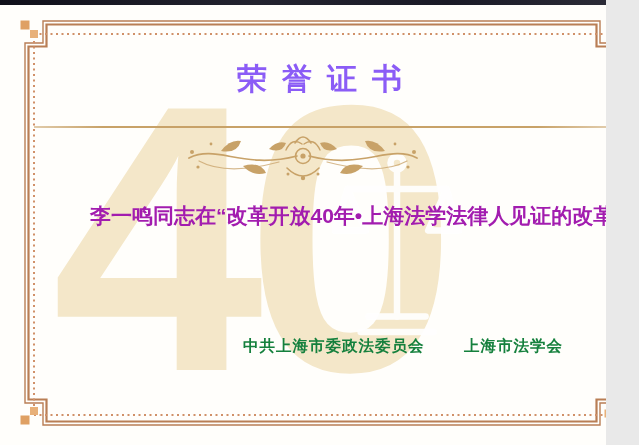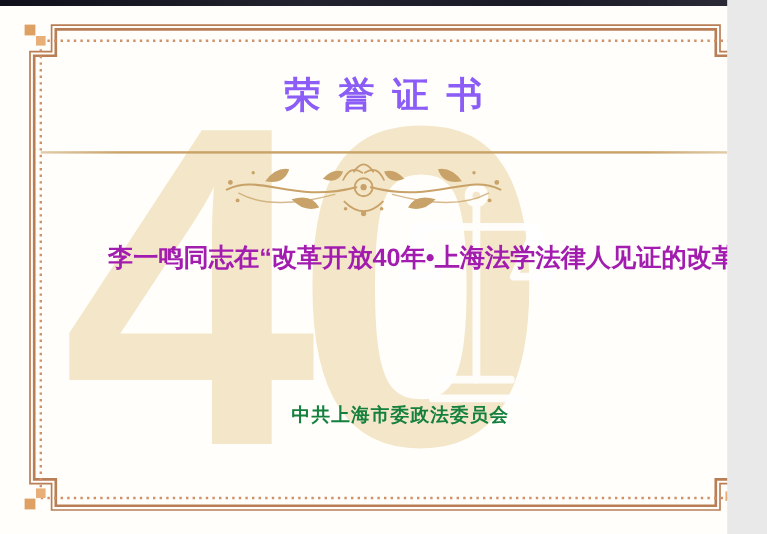--- a/index.html
+++ b/index.html
@@ -133,14 +133,15 @@
       <circle cx="105" cy="44" r="1.5" fill="#c8a268"></circle>
       <circle cx="135" cy="44" r="1.5" fill="#c8a268"></circle>
     </g>
   </svg>
 
   <p class="body-text">
     <span class="line indent">李一鸣同志在“改革开放40年•上海法学法律人见证的改革发展”</span>
   </p>
 
   <div class="issuer issuer-1">中共上海市委政法委员会</div>
+  <div class="issuer issuer-2">上海市法学会</div>
 
 </div>
 
 </body></html>

